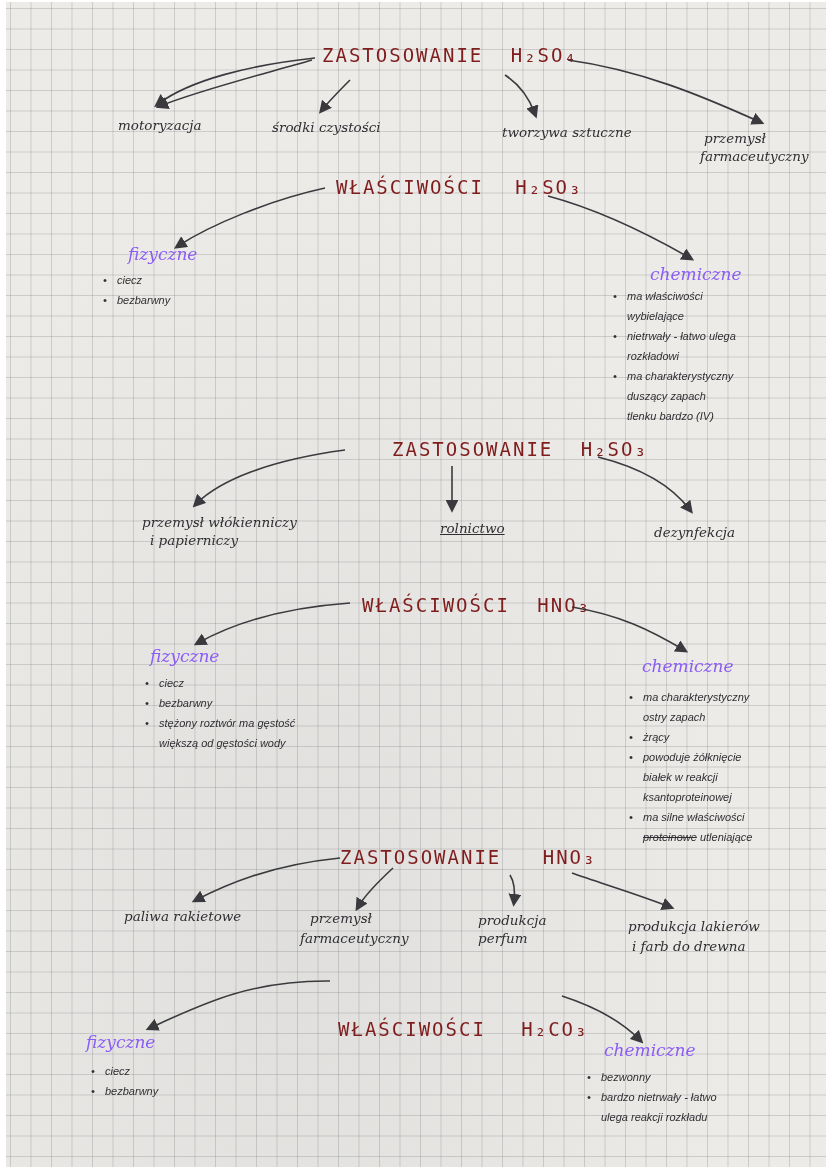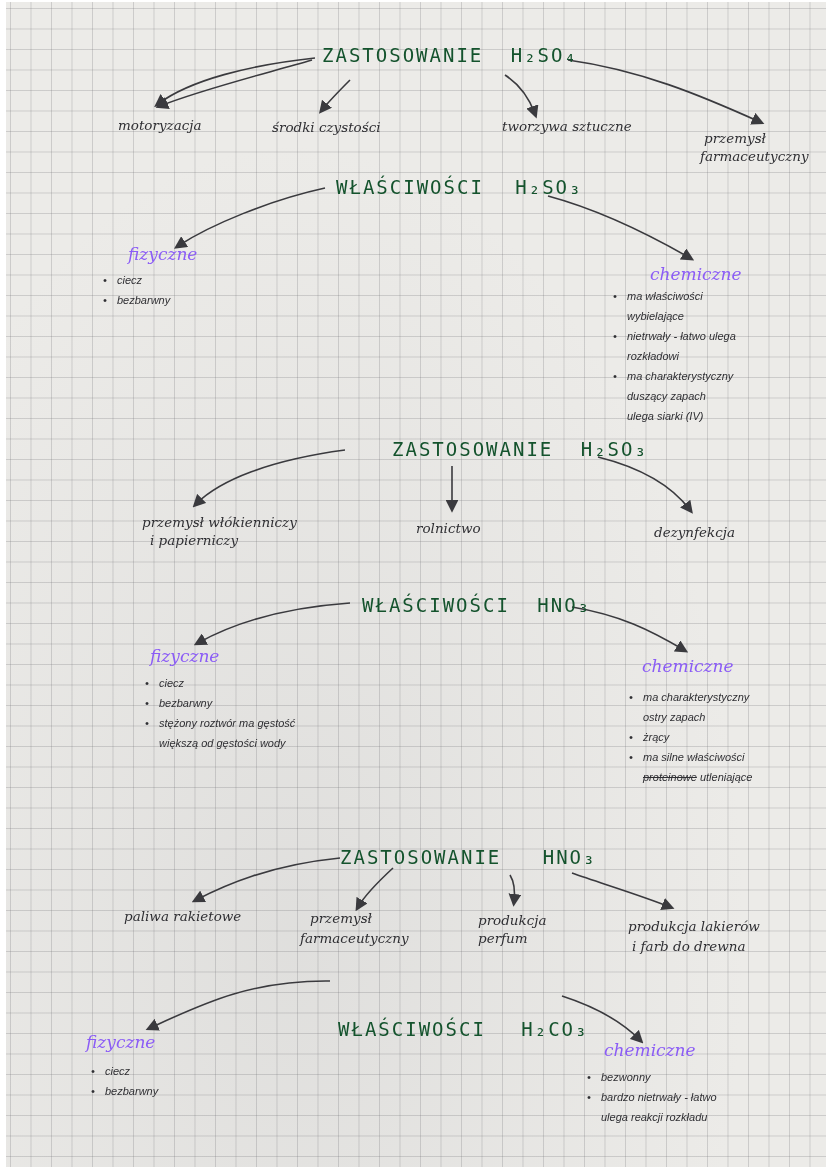--- a/index.html
+++ b/index.html
@@ -12,21 +12,21 @@
       position: absolute; left: 6px; top: 2px; width: 820px; height: 1165px;
       background-color: #ecebe8;
       background-image:
         linear-gradient(to right, rgba(120,120,125,0.28) 1px, transparent 1px),
         linear-gradient(to bottom, rgba(120,120,125,0.28) 1px, transparent 1px),
         radial-gradient(ellipse at 35% 80%, rgba(200,200,200,0.35), transparent 60%);
       background-size: 20.5px 20.5px, 20.5px 20.5px, 100% 100%;
       background-position: 4px 6px, 4px 6px, 0 0;
     }
     .heading {
-      position: absolute; color: #14532d; font-size: 19px; letter-spacing: 2px;
+      position: absolute; color: #7f1d1d; font-size: 19px; letter-spacing: 2px;
       font-family: "DejaVu Sans Mono", monospace; white-space: nowrap;
     }
     .sub {
       position: absolute; color: #8b5cf6; font-size: 17px;
       font-family: "DejaVu Serif", serif; font-style: italic; white-space: nowrap;
     }
     .txt {
       position: absolute; color: #2f2f33; font-size: 13.5px; line-height: 20px;
       font-family: "DejaVu Serif", serif; font-style: italic; white-space: nowrap;
     }
@@ -77,21 +77,21 @@
     <path d="M562,996 C590,1005 620,1020 640,1040"></path>
   </g>
 </svg>
 
 <div class="heading" style="left:322px; top:44px;">
   <span>ZASTOSOWANIE</span>
   <span style="margin-left:14px;">H₂SO₄</span>
 </div>
 <div class="txt" style="left:118px; top:115px;">motoryzacja</div>
 <div class="txt" style="left:272px; top:117px;">środki czystości</div>
-<div class="txt" style="left:502px; top:116px;">tworzywa sztuczne</div>
+<div class="txt" style="left:502px; top:122px;">tworzywa sztuczne</div>
 <div class="txt" style="left:704px; top:128px;">przemysł</div>
 <div class="txt" style="left:700px; top:146px;">farmaceutyczny</div>
 
 <div class="heading" style="left:336px; top:176px;">
   <span>WŁAŚCIWOŚCI</span>
   <span style="margin-left:18px;">H₂SO₃</span>
 </div>
 <div class="sub" style="left:128px; top:244px;">fizyczne</div>
 <ul class="list" style="left:96px; top:263px;">
   <li>ciecz</li>
@@ -103,31 +103,31 @@
     <span>ma właściwości</span>
     <span class="cont" style="padding-left:0">wybielające</span>
   </li>
   <li>
     <span>nietrwały - łatwo ulega</span>
     <span class="cont" style="padding-left:0">rozkładowi</span>
   </li>
   <li>
     <span>ma charakterystyczny</span>
     <span class="cont" style="padding-left:0">duszący zapach</span>
-    <span class="cont" style="padding-left:0">ulega siarki (IV)</span>
+    <span class="cont" style="padding-left:0">tlenku bardzo (IV)</span>
   </li>
 </ul>
 
 <div class="heading" style="left:352px; top:438px;margin-left:40px;">
   <span>ZASTOSOWANIE</span>
   <span style="margin-left:14px;">H₂SO₃</span>
 </div>
 <div class="txt" style="left:142px; top:512px;">przemysł włókienniczy</div>
 <div class="txt" style="left:150px; top:530px;">i papierniczy</div>
-<div class="txt" style="left:416px; top:518px;">rolnictwo</div>
+<div class="txt" style="left:440px; top:518px;text-decoration:underline;">rolnictwo</div>
 <div class="txt" style="left:654px; top:522px;">dezynfekcja</div>
 
 <div class="heading" style="left:362px; top:594px;">
   <span>WŁAŚCIWOŚCI</span>
   <span style="margin-left:14px;">HNO₃</span>
 </div>
 <div class="sub" style="left:150px; top:646px;">fizyczne</div>
 <ul class="list" style="left:138px; top:666px;">
   <li>ciecz</li>
   <li>bezbarwny</li>
@@ -136,20 +136,25 @@
     <span class="cont" style="padding-left:0">większą od gęstości wody</span>
   </li>
 </ul>
 <div class="sub" style="left:642px; top:656px;">chemiczne</div>
 <ul class="list" style="left:622px; top:680px;">
   <li>
     <span>ma charakterystyczny</span>
     <span class="cont" style="padding-left:0">ostry zapach</span>
   </li>
   <li>żrący</li>
+  <li>
+    <span>powoduje żółknięcie</span>
+    <span class="cont" style="padding-left:0">białek w reakcji</span>
+    <span class="cont" style="padding-left:0">ksantoproteinowej</span>
+  </li>
   <li>
     <span>ma silne właściwości</span>
     <span class="cont" style="padding-left:0">
       <span class="strike">proteinowe</span>
       <span>utleniające</span>
     </span>
   </li>
 </ul>
 
 <div class="heading" style="left:340px; top:846px;">

